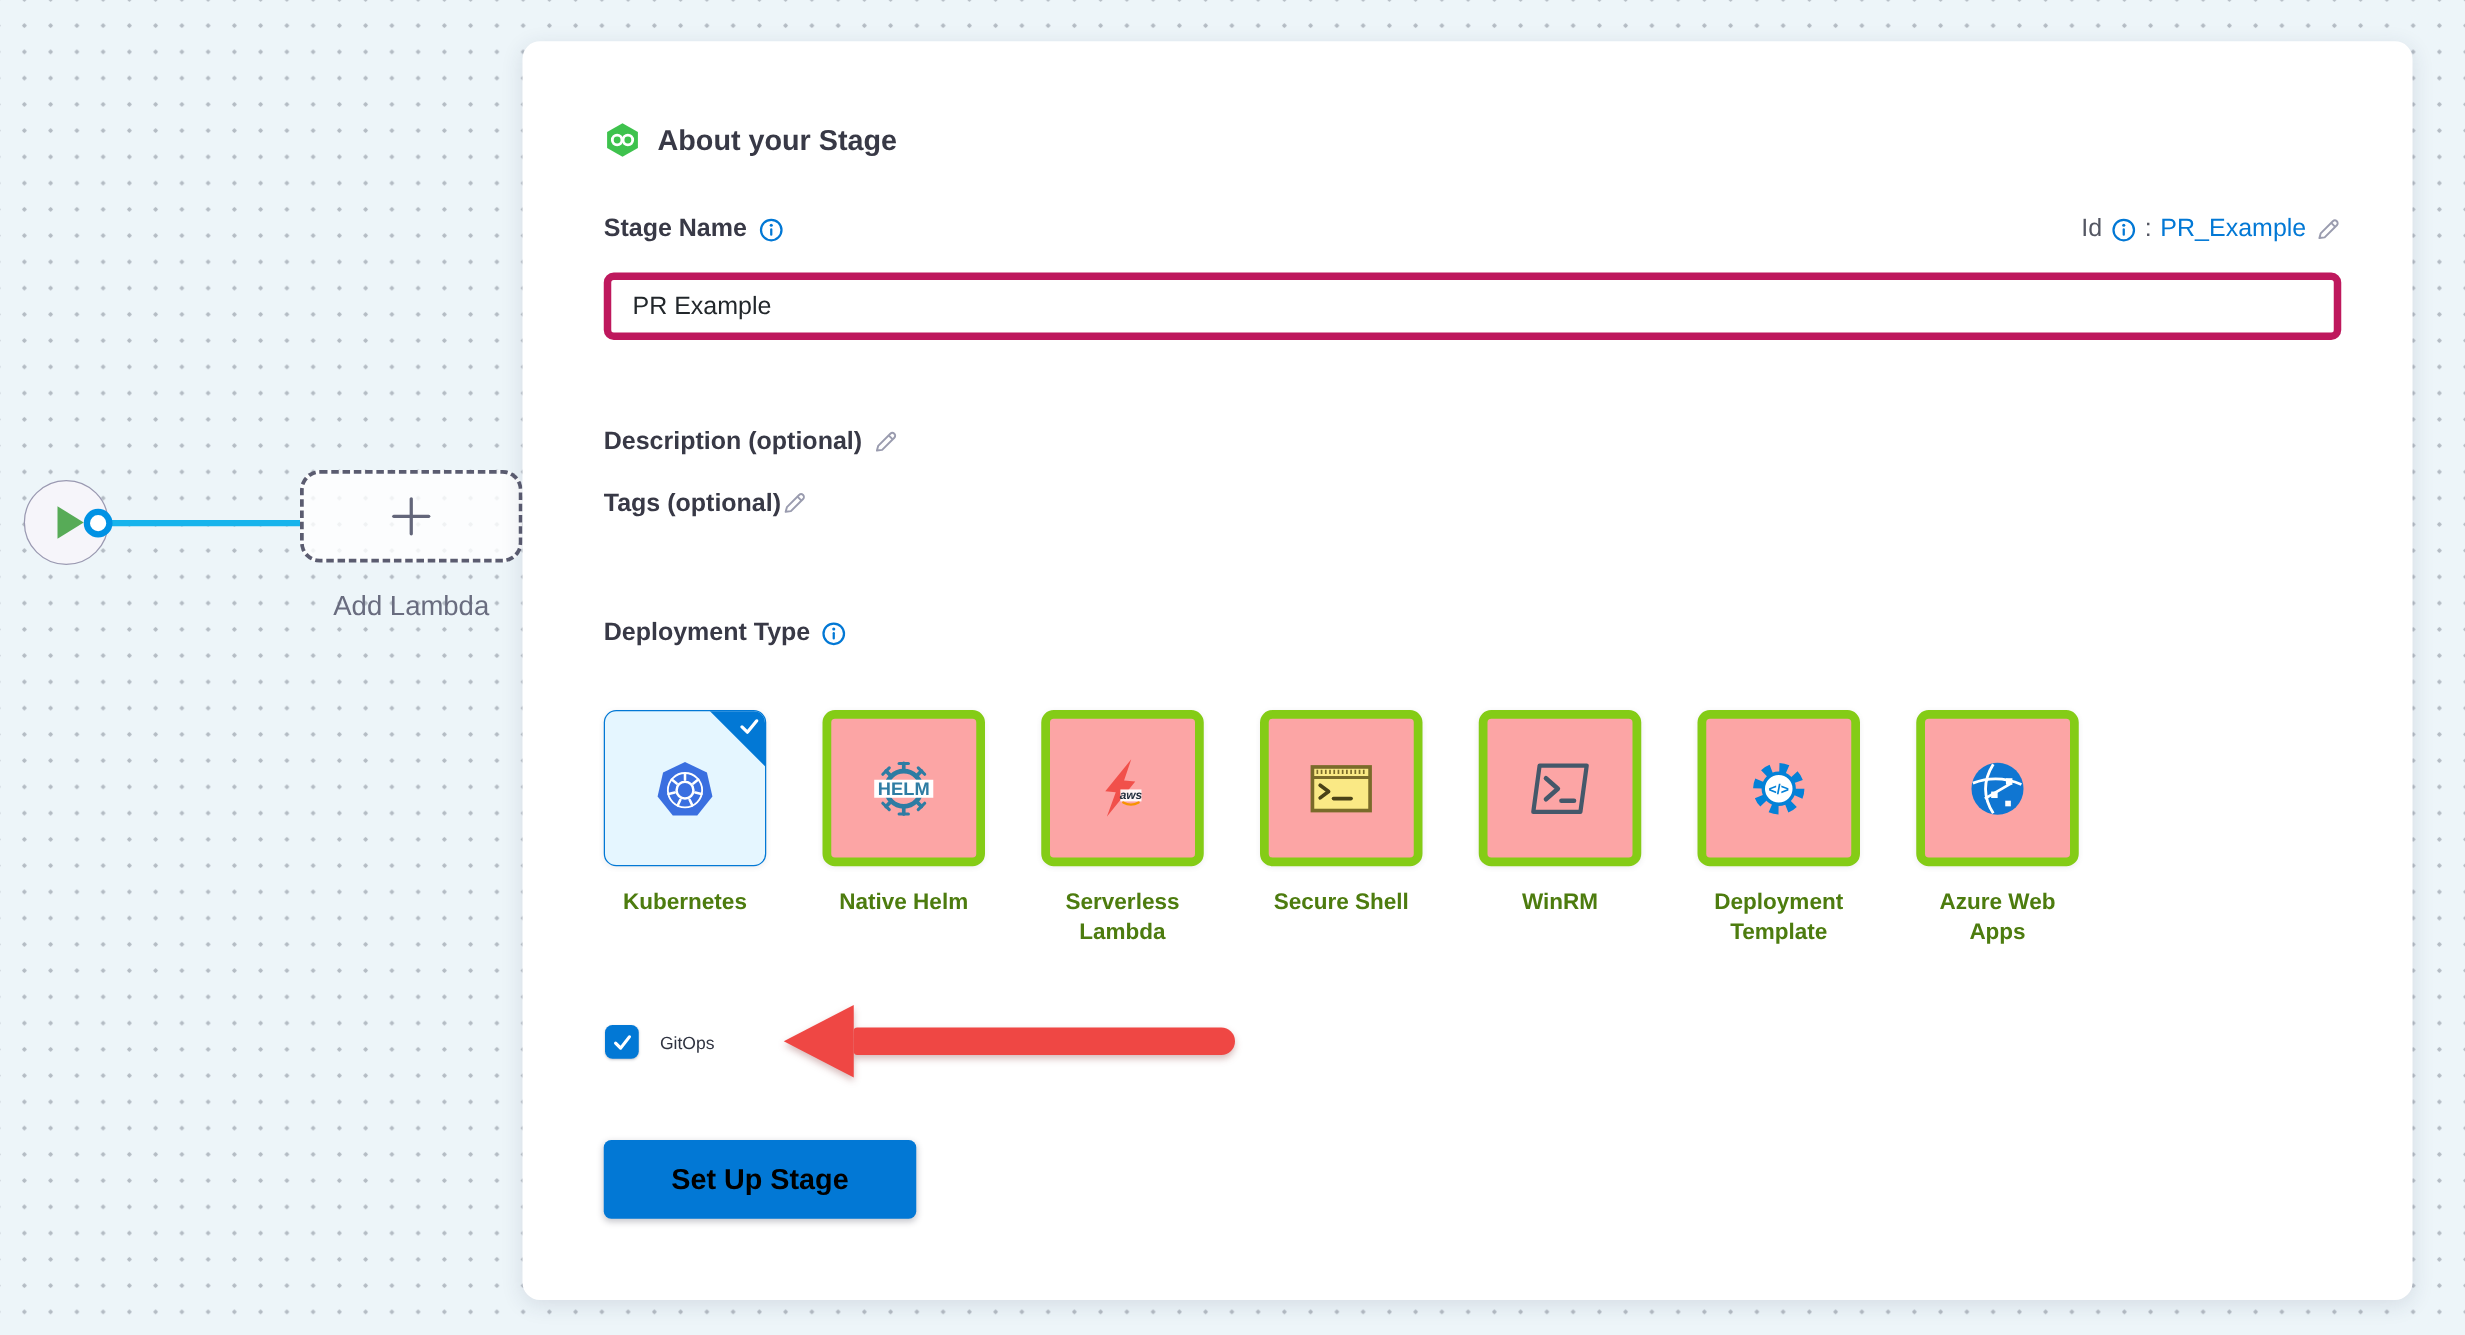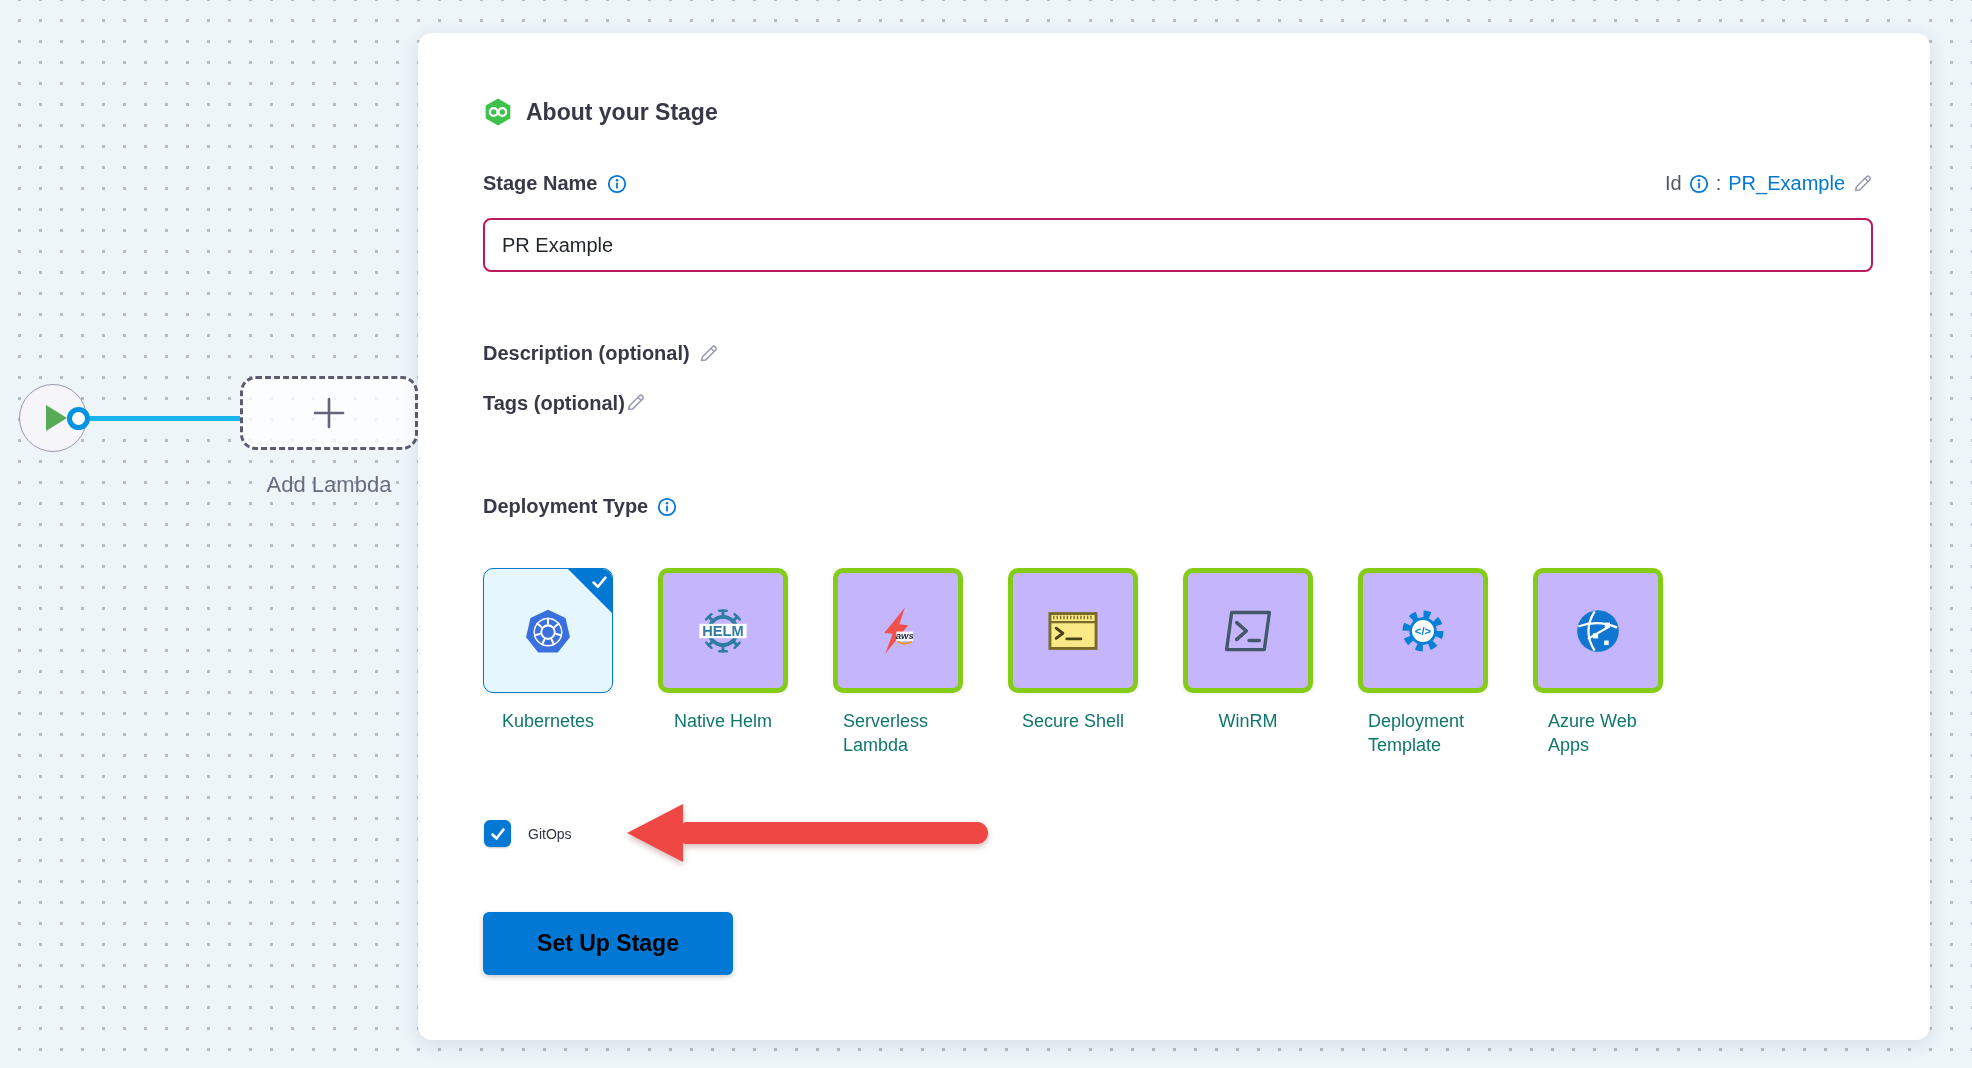--- a/index.html
+++ b/index.html
@@ -55,47 +55,47 @@
   .id-row {
     position:absolute; right:57px; top:139px; display:flex; align-items:center; gap:7px;
     font-size:20px;
   }
   .id-label { color:#545763; font-weight:500; }
   .id-sep { color:#545763; }
   .id-value { color:#0278d5; font-weight:500; }
 
   .name-input {
     position:absolute; left:65px; top:185px; width:1390px; height:54px;
-    border:2px solid #be185d; border-radius:8px; padding:0 17px;
+    border:6px solid #be185d; border-radius:8px; padding:0 17px;
     font-size:20px; color:#22272b; outline:none; background:#fff;
     font-family:"Liberation Sans","DejaVu Sans",sans-serif;
   }
 
   .desc-row  { position:absolute; left:65px; top:309px; display:flex; align-items:center; gap:8px; }
   .tags-row  { position:absolute; left:65px; top:359px; display:flex; align-items:flex-start; }
   .dtype-row { position:absolute; left:65px; top:462px; display:flex; align-items:center; gap:9px; }
 
   .tiles { position:absolute; left:65px; top:535px; display:flex; gap:45px; }
   .tile-wrap { width:130px; display:flex; flex-direction:column; align-items:center; }
   .tile {
-    position:relative; width:130px; height:125px; background:#c4b5fd;
-    border:5px solid #84cc16; border-radius:10px;
+    position:relative; width:130px; height:125px; background:#fca5a5;
+    border:7px solid #84cc16; border-radius:10px;
     box-shadow:0 1px 4px rgba(96,97,112,0.10);
     display:flex; align-items:center; justify-content:center;
     cursor:pointer; overflow:hidden;
   }
   .tile.selected { border:1.5px solid #0278d5; background:#e5f6ff; }
   .tile-corner {
     position:absolute; top:-1px; right:-1px; width:0; height:0;
     border-top:46px solid #0278d5; border-left:46px solid transparent;
   }
   .tile-check { position:absolute; top:6px; right:5px; }
   .tile-label {
-    margin-top:16px; font-size:18px; font-weight:400;
-    color:#0f766e; line-height:1.35;
+    margin-top:16px; text-align:center; font-size:18px; font-weight:700;
+    color:#4d7c0f; line-height:1.35;
   }
   .lw-140 { max-width:140px; } .lw-110 { max-width:110px; }
   .lw-100 { max-width:100px; } .lw-80  { max-width:80px; }
 
   .gitops-row { position:absolute; left:66px; top:787px; display:flex; align-items:center; gap:17px; }
   .checkbox {
     width:27px; height:27px; border-radius:6px; background:#0278d5;
     display:flex; align-items:center; justify-content:center; cursor:pointer;
     box-shadow:0 1px 2px rgba(40,41,61,0.25);
   }

